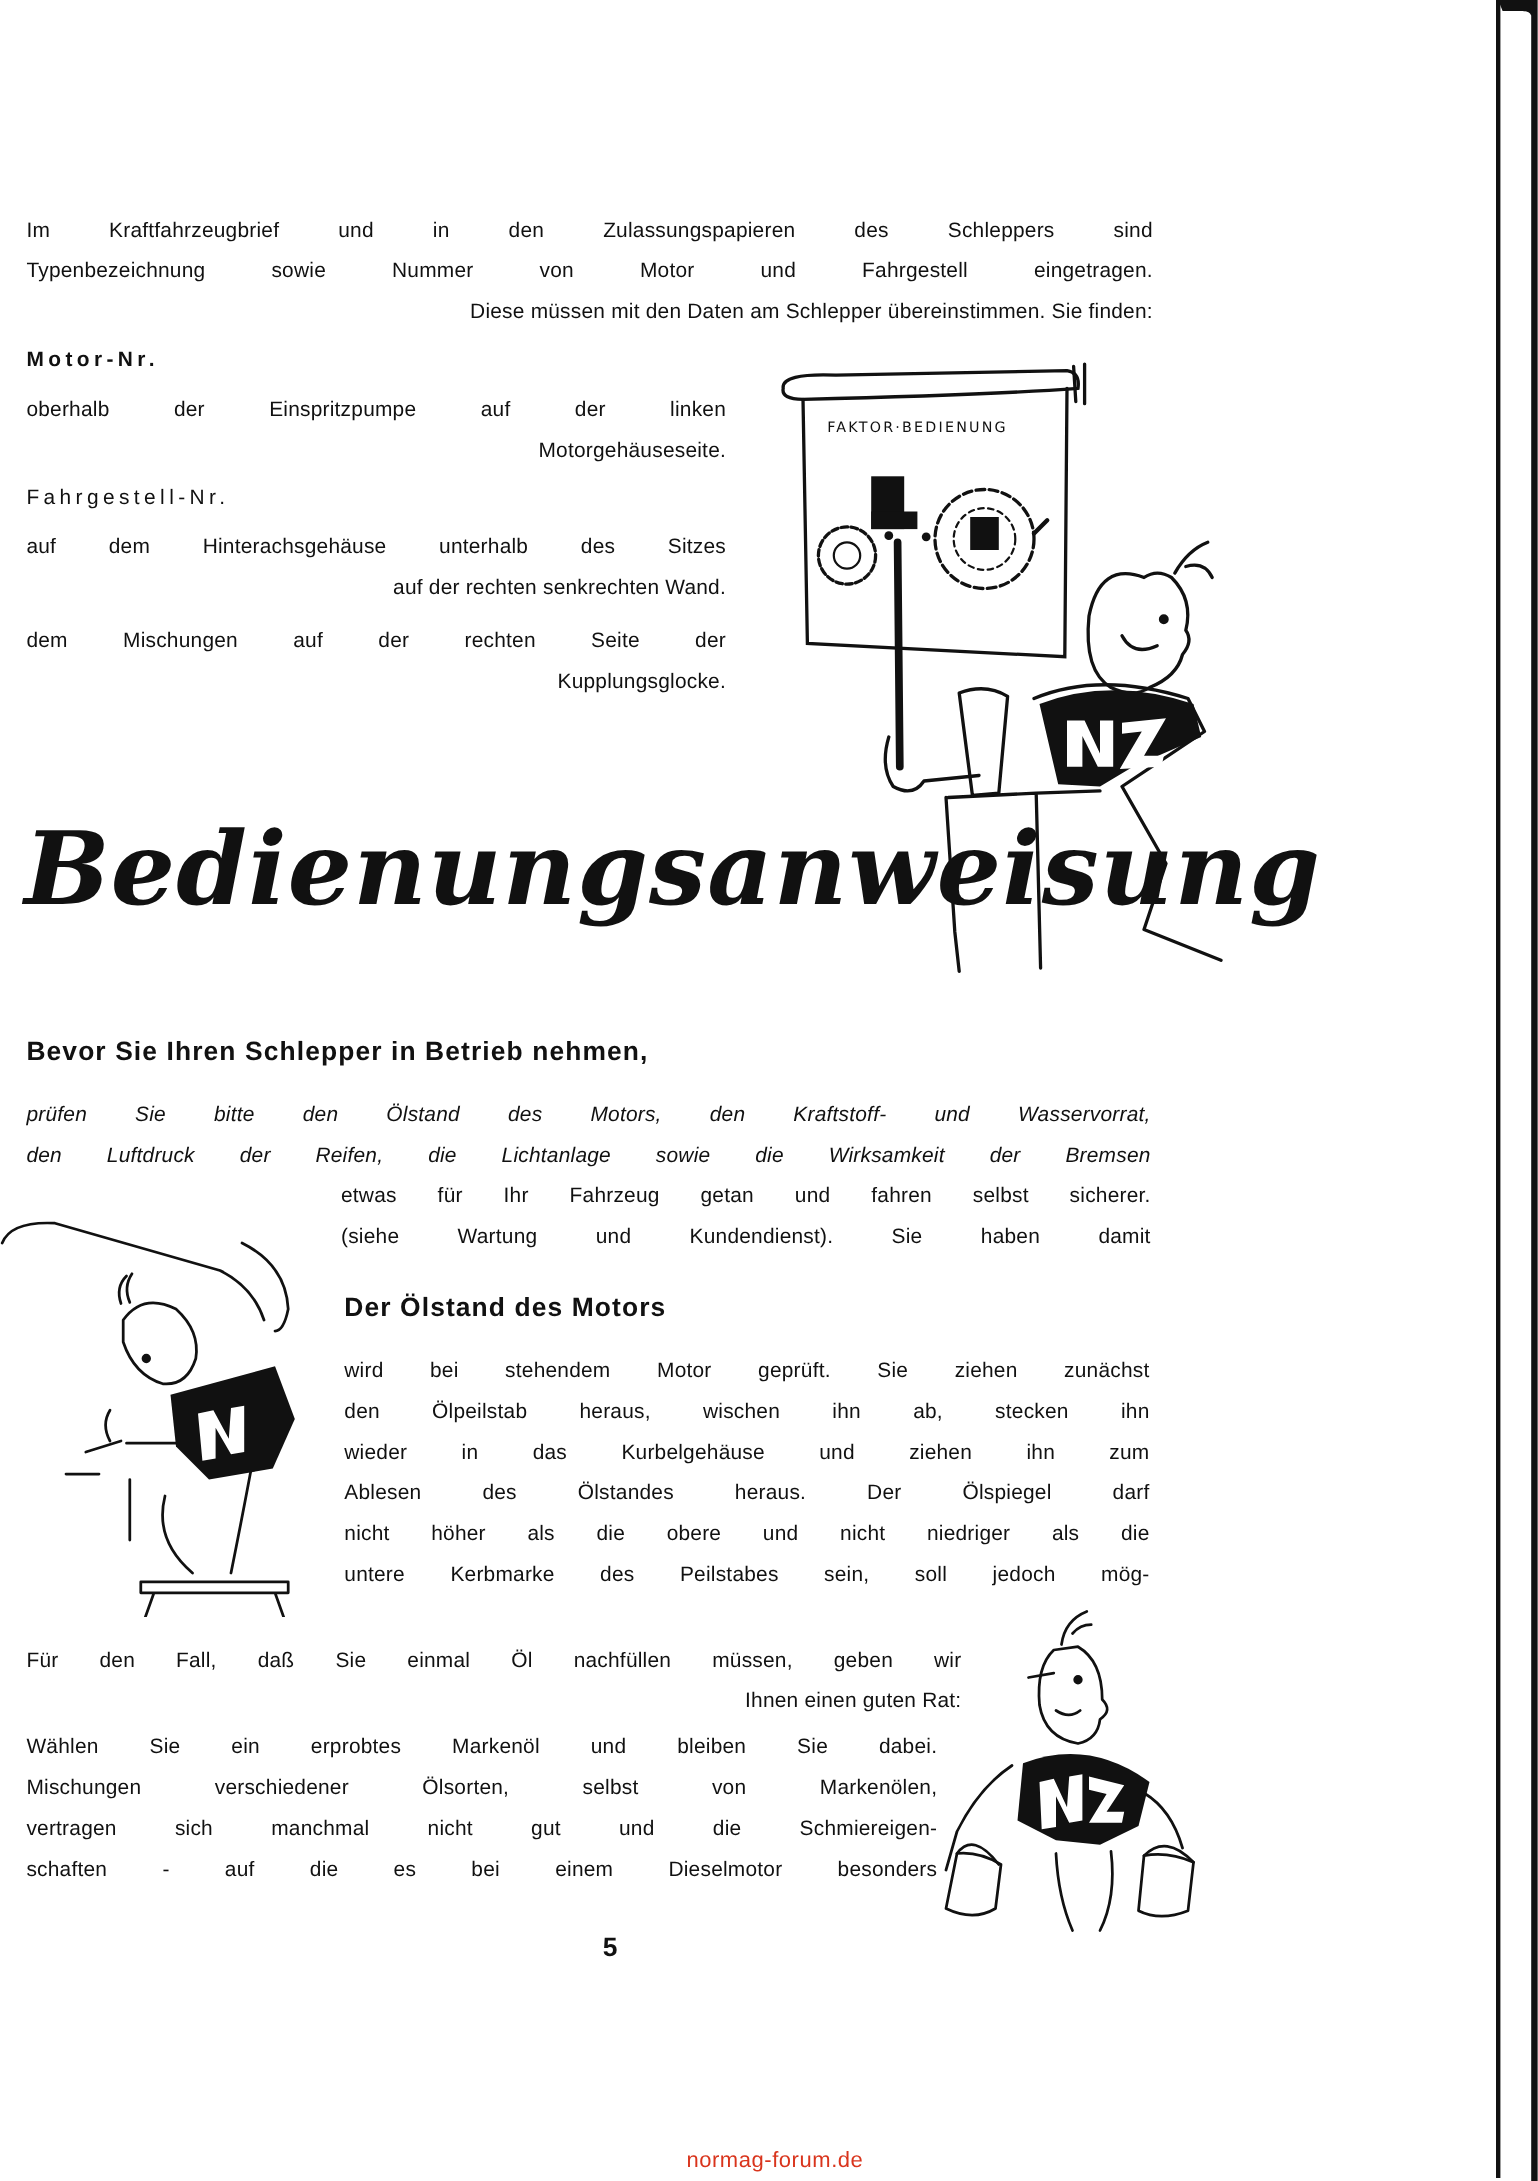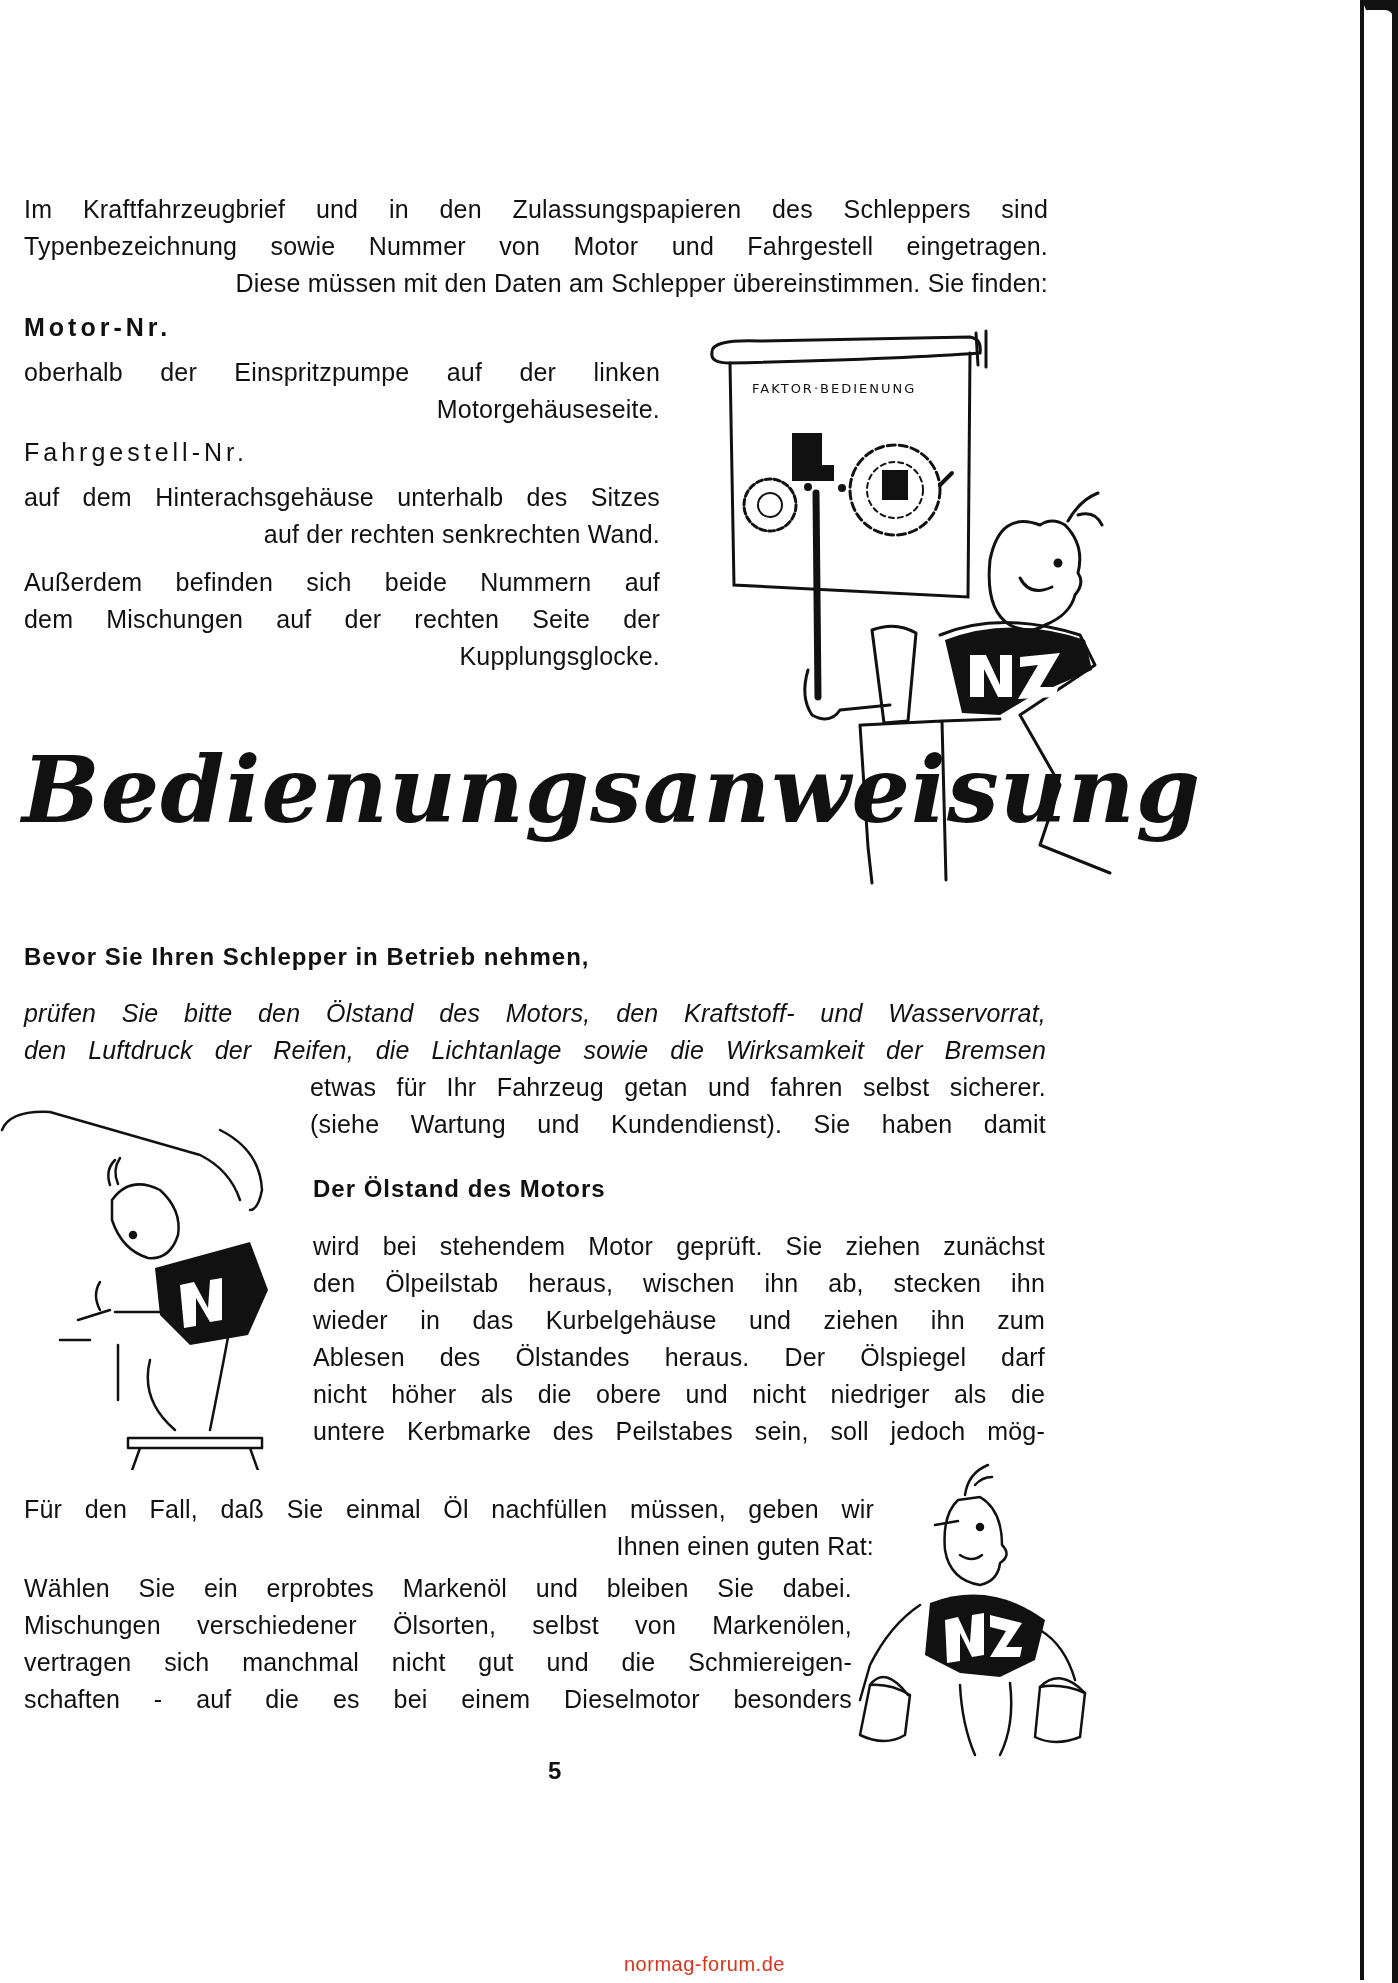--- a/index.html
+++ b/index.html
@@ -1,19 +1,19 @@
 <!DOCTYPE html>
 <html><head>
 <meta charset="utf-8">
 <style>
   html, body { margin: 0; padding: 0; background: #ffffff; }
   body { width: 1398px; height: 1983px; position: relative; overflow: hidden;
          font-family: "Liberation Sans", "DejaVu Sans", sans-serif; color: #111; }
   .abs { position: absolute; }
-  .txt { font-size: 25px; line-height: 37px; letter-spacing: 0.2px; }
+  .txt { font-size: 19px; line-height: 37px; letter-spacing: 0.2px; }
   .spaced { letter-spacing: 4px; }
   .bold { font-weight: bold; }
   .line { display: block; white-space: nowrap; text-align: right; }
   .jline { display: block; text-align: justify; text-align-last: justify; }
 
   #intro { left: 24px; top: 191px; width: 1024px; }
   #motor-label { left: 24px; top: 309px; font-weight: bold; }
   #motor-desc { left: 24px; top: 354px; width: 636px; }
   #chassis-label { left: 24px; top: 434px; }
   #chassis-desc { left: 24px; top: 479px; width: 636px; }
@@ -53,21 +53,20 @@
   <span class="line">Motorgehäuseseite.</span>
 </div>
 
 <div id="chassis-label" class="abs txt spaced">Fahrgestell-Nr.</div>
 <div id="chassis-desc" class="abs txt">
   <span class="jline">auf dem Hinterachsgehäuse unterhalb des Sitzes</span>
   <span class="line">auf der rechten senkrechten Wand.</span>
 </div>
 
 <div id="also-desc" class="abs txt">
-  <span class="jline">Außerdem befinden sich beide Nummern auf</span>
   <span class="jline">dem Mischungen auf der rechten Seite der</span>
   <span class="line">Kupplungsglocke.</span>
 </div>
 
 <svg class="illus" style="left:700px; top:325px;" width="420" height="560" viewBox="0 0 420 560">
   <g fill="none" stroke="#111" stroke-width="3" stroke-linecap="round">
     <path d="M12 28 Q10 14 60 16 L270 12 Q282 14 280 28 Q200 34 30 38 Q10 38 12 28 Z"></path>
     <path d="M276 8 L278 40 M286 6 L286 42"></path>
     <path d="M30 38 L34 260 L268 272 L270 28"></path>
     <circle cx="70" cy="180" r="26" stroke-dasharray="6 3"></circle>

